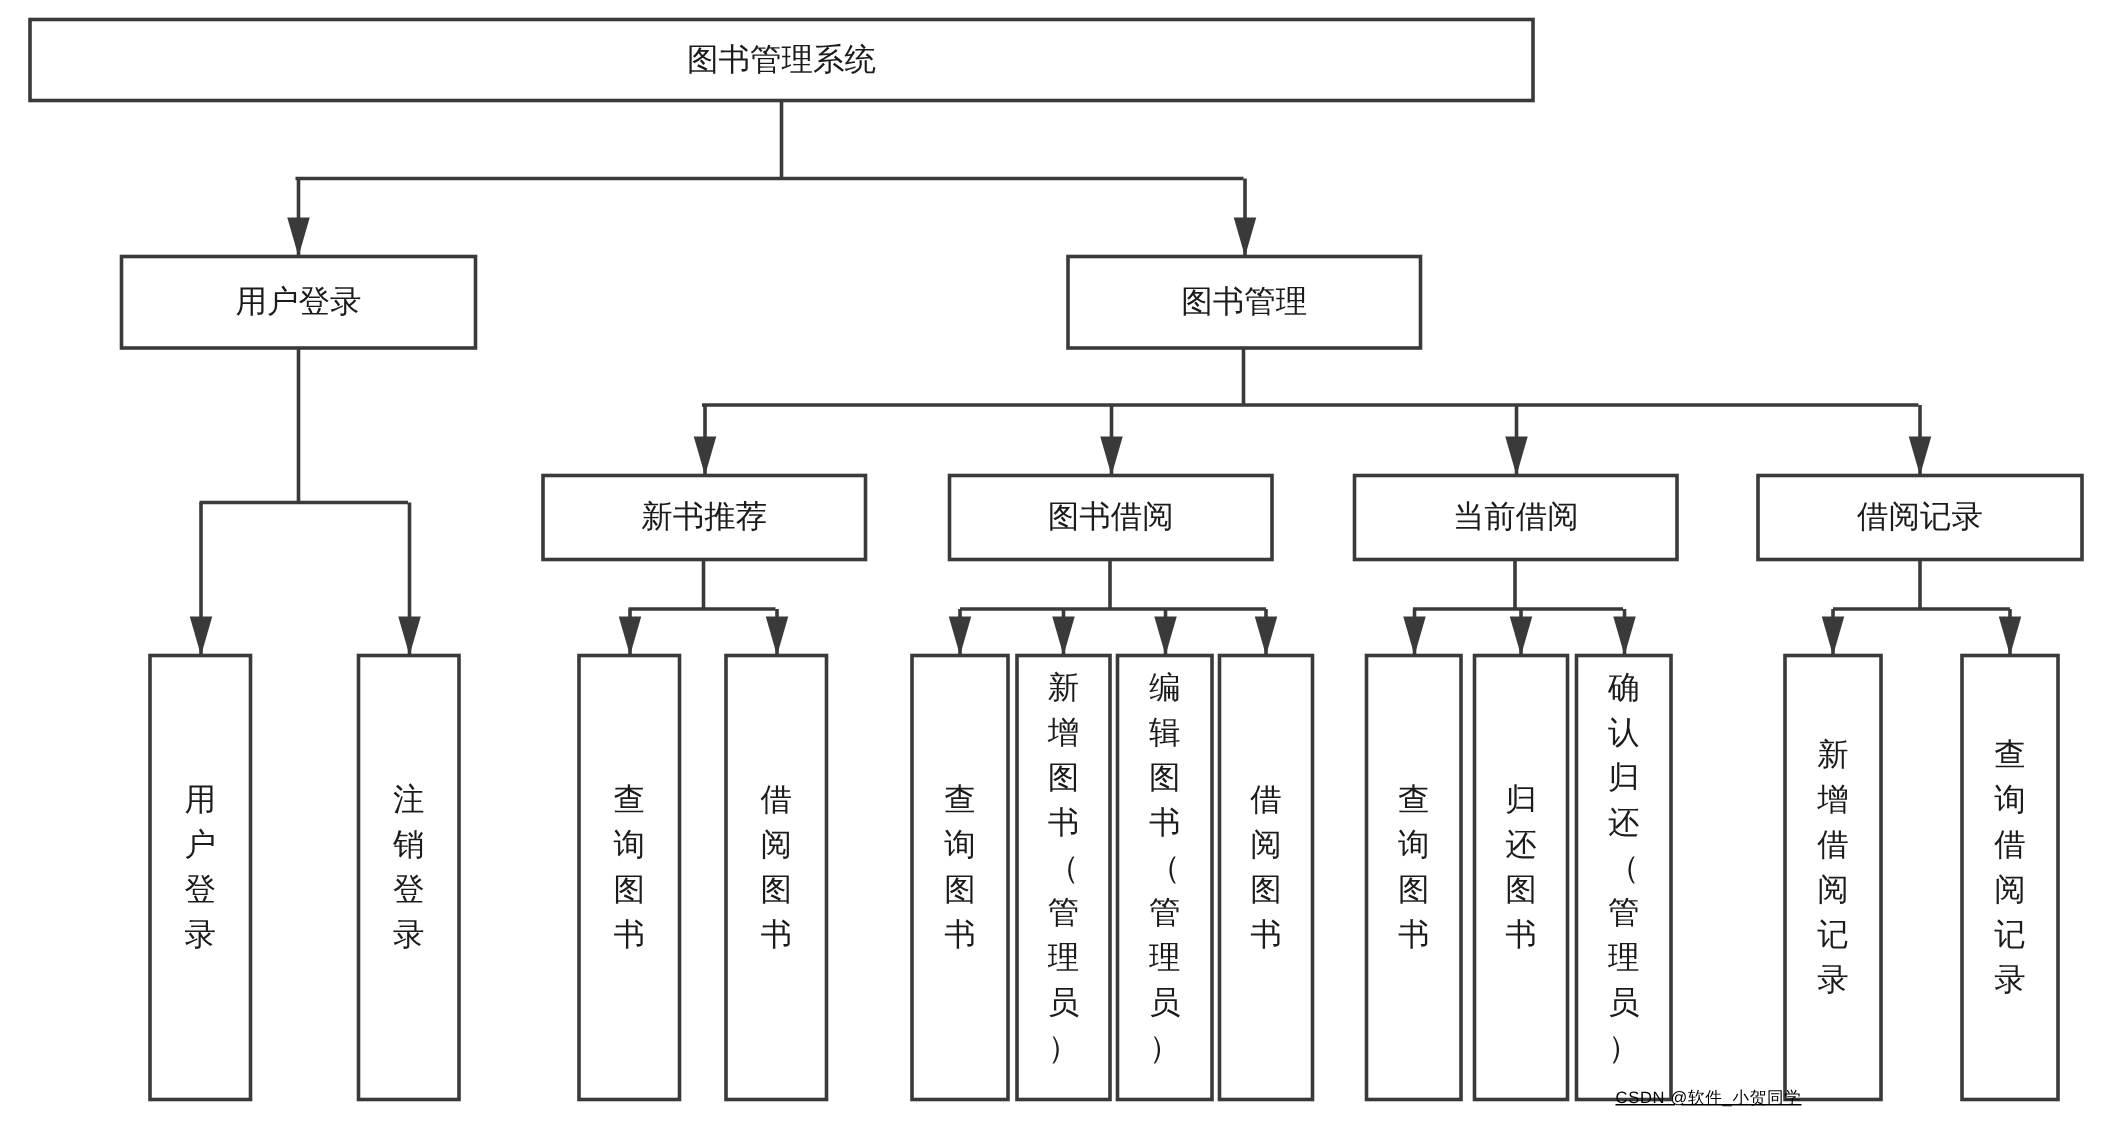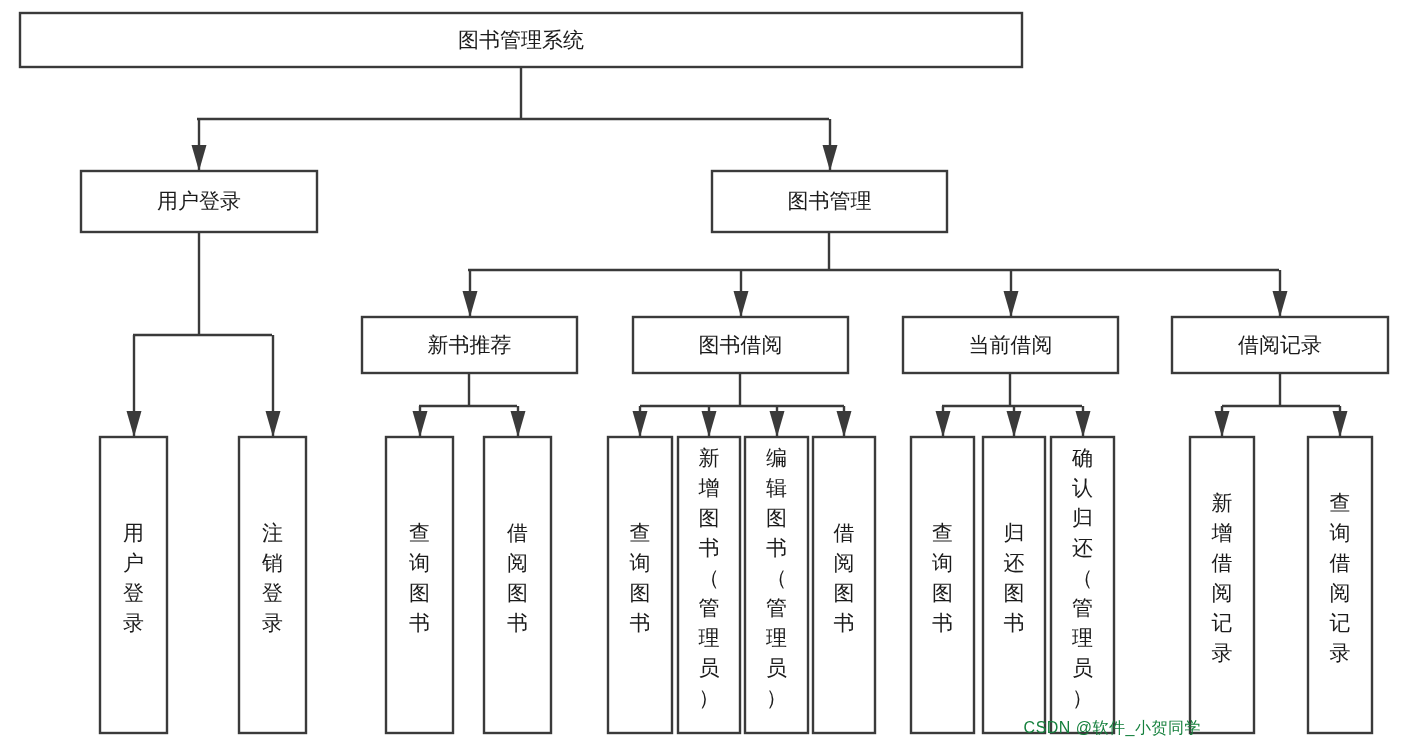--- a/index.html
+++ b/index.html
@@ -53,25 +53,26 @@
     fill: #1b1b1b;
     font-family: "Liberation Sans", "DejaVu Sans", sans-serif;
     font-size: 21px;
     text-anchor: middle;
   }
   .watermark {
     position: absolute;
     right: 12px;
     bottom: 8px;
     font-family: "Liberation Sans", "DejaVu Sans", sans-serif;
-    font-size: 16px;
-    color: #15803d;
+    font-size: 11px;
+    color: #000000;
     letter-spacing: 0.5px;
     white-space: nowrap;
     user-select: none;
+    text-decoration: underline;
   }
 </style>
 </head>
 <body>
 
 <div id="diagram-root">
   <svg class="diagram" viewBox="0 0 1405 747" xmlns="http://www.w3.org/2000/svg">
     <g id="connector-layer">
         <g>
           <path d="M 521 67 L 521 119" class="connector"></path>

